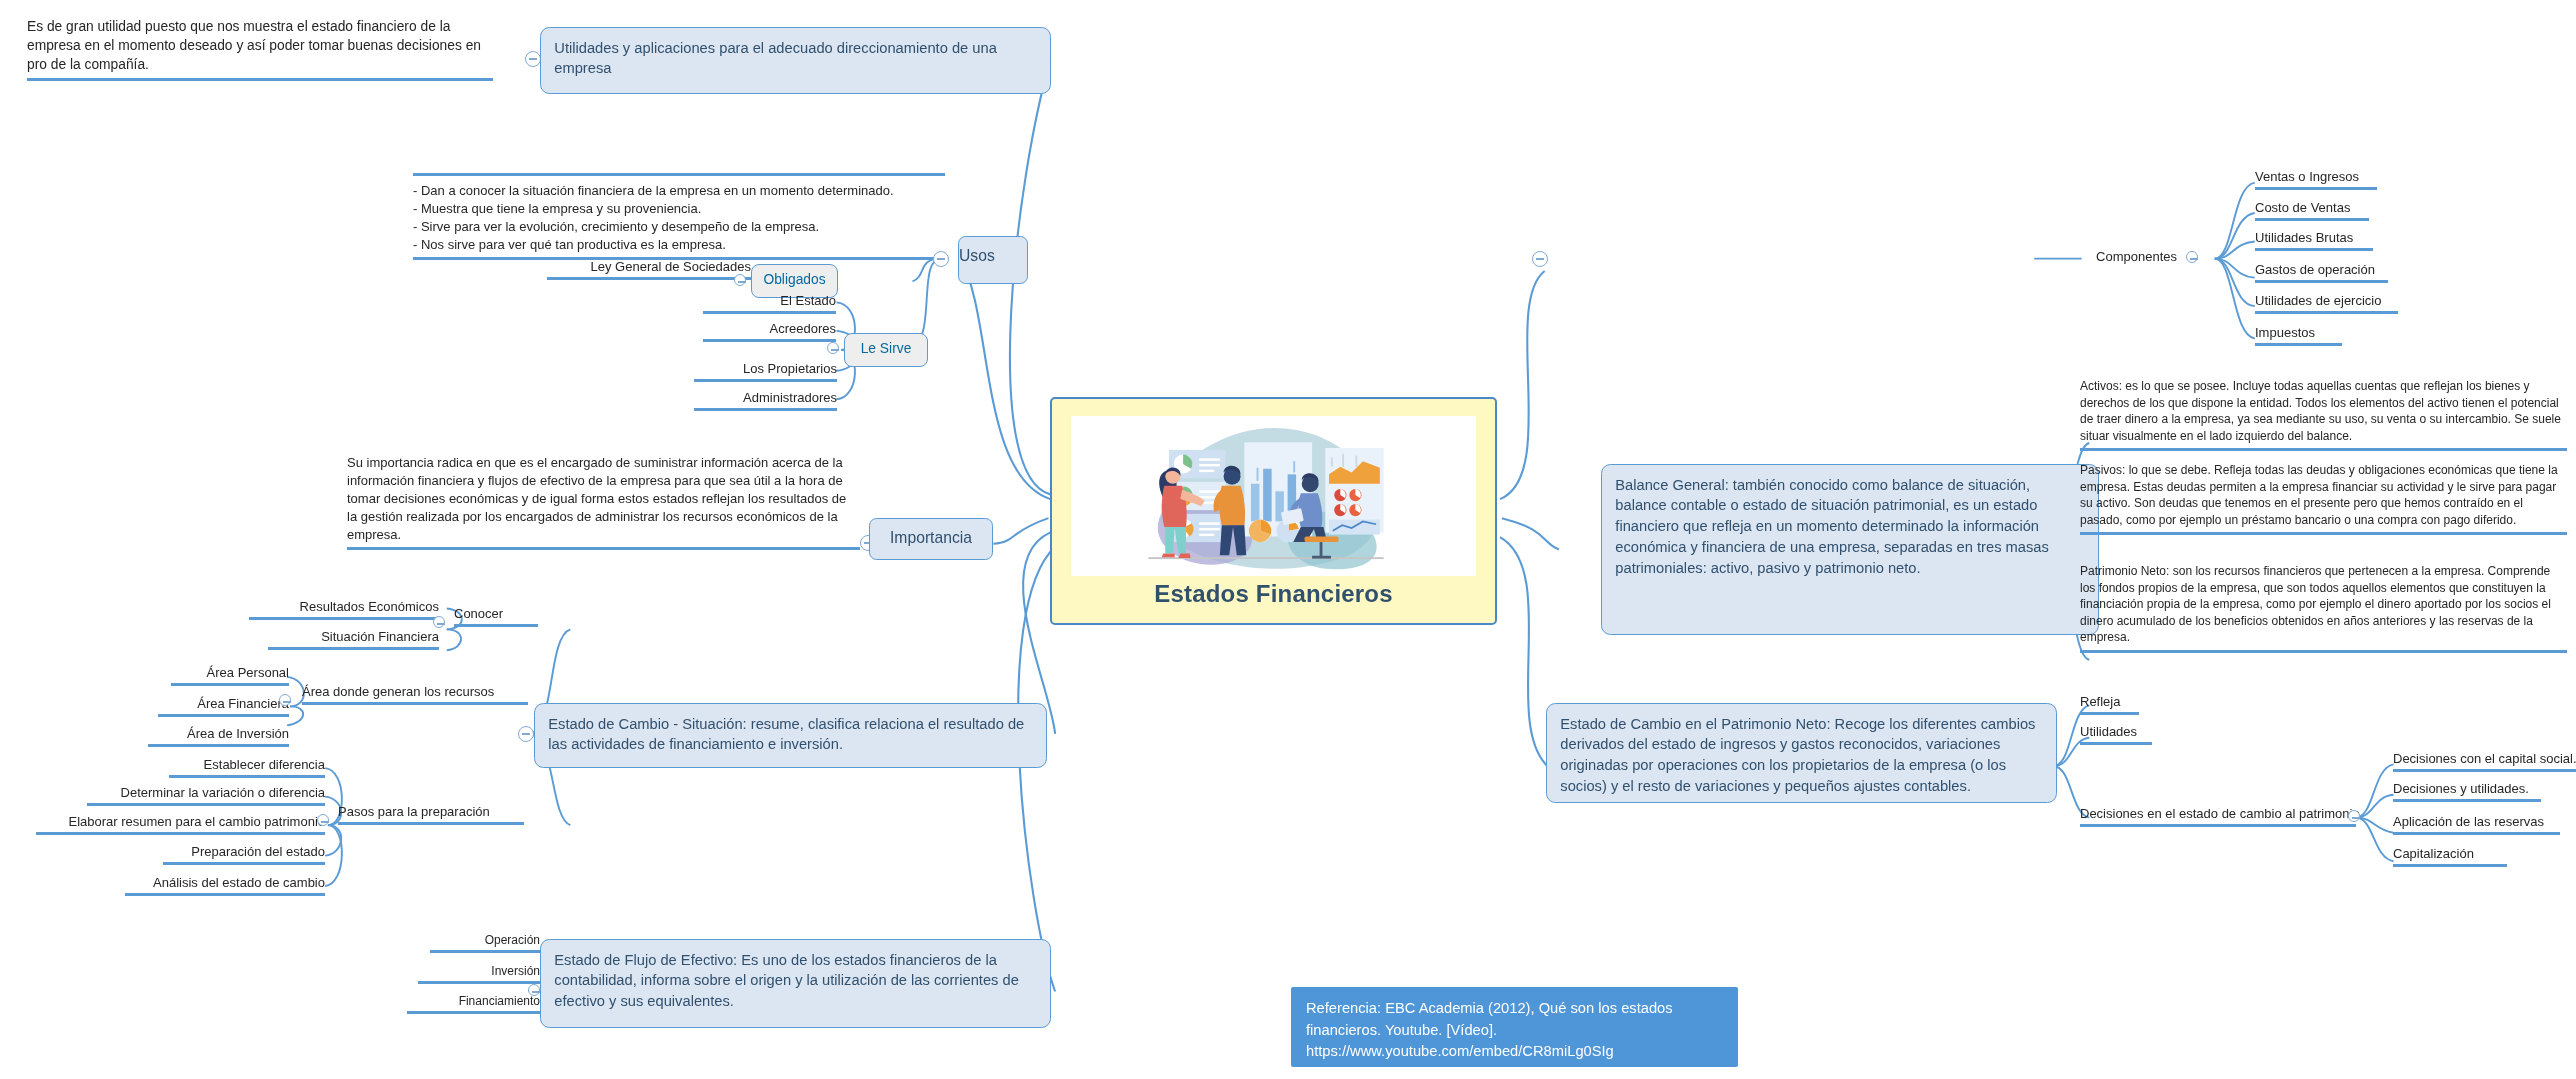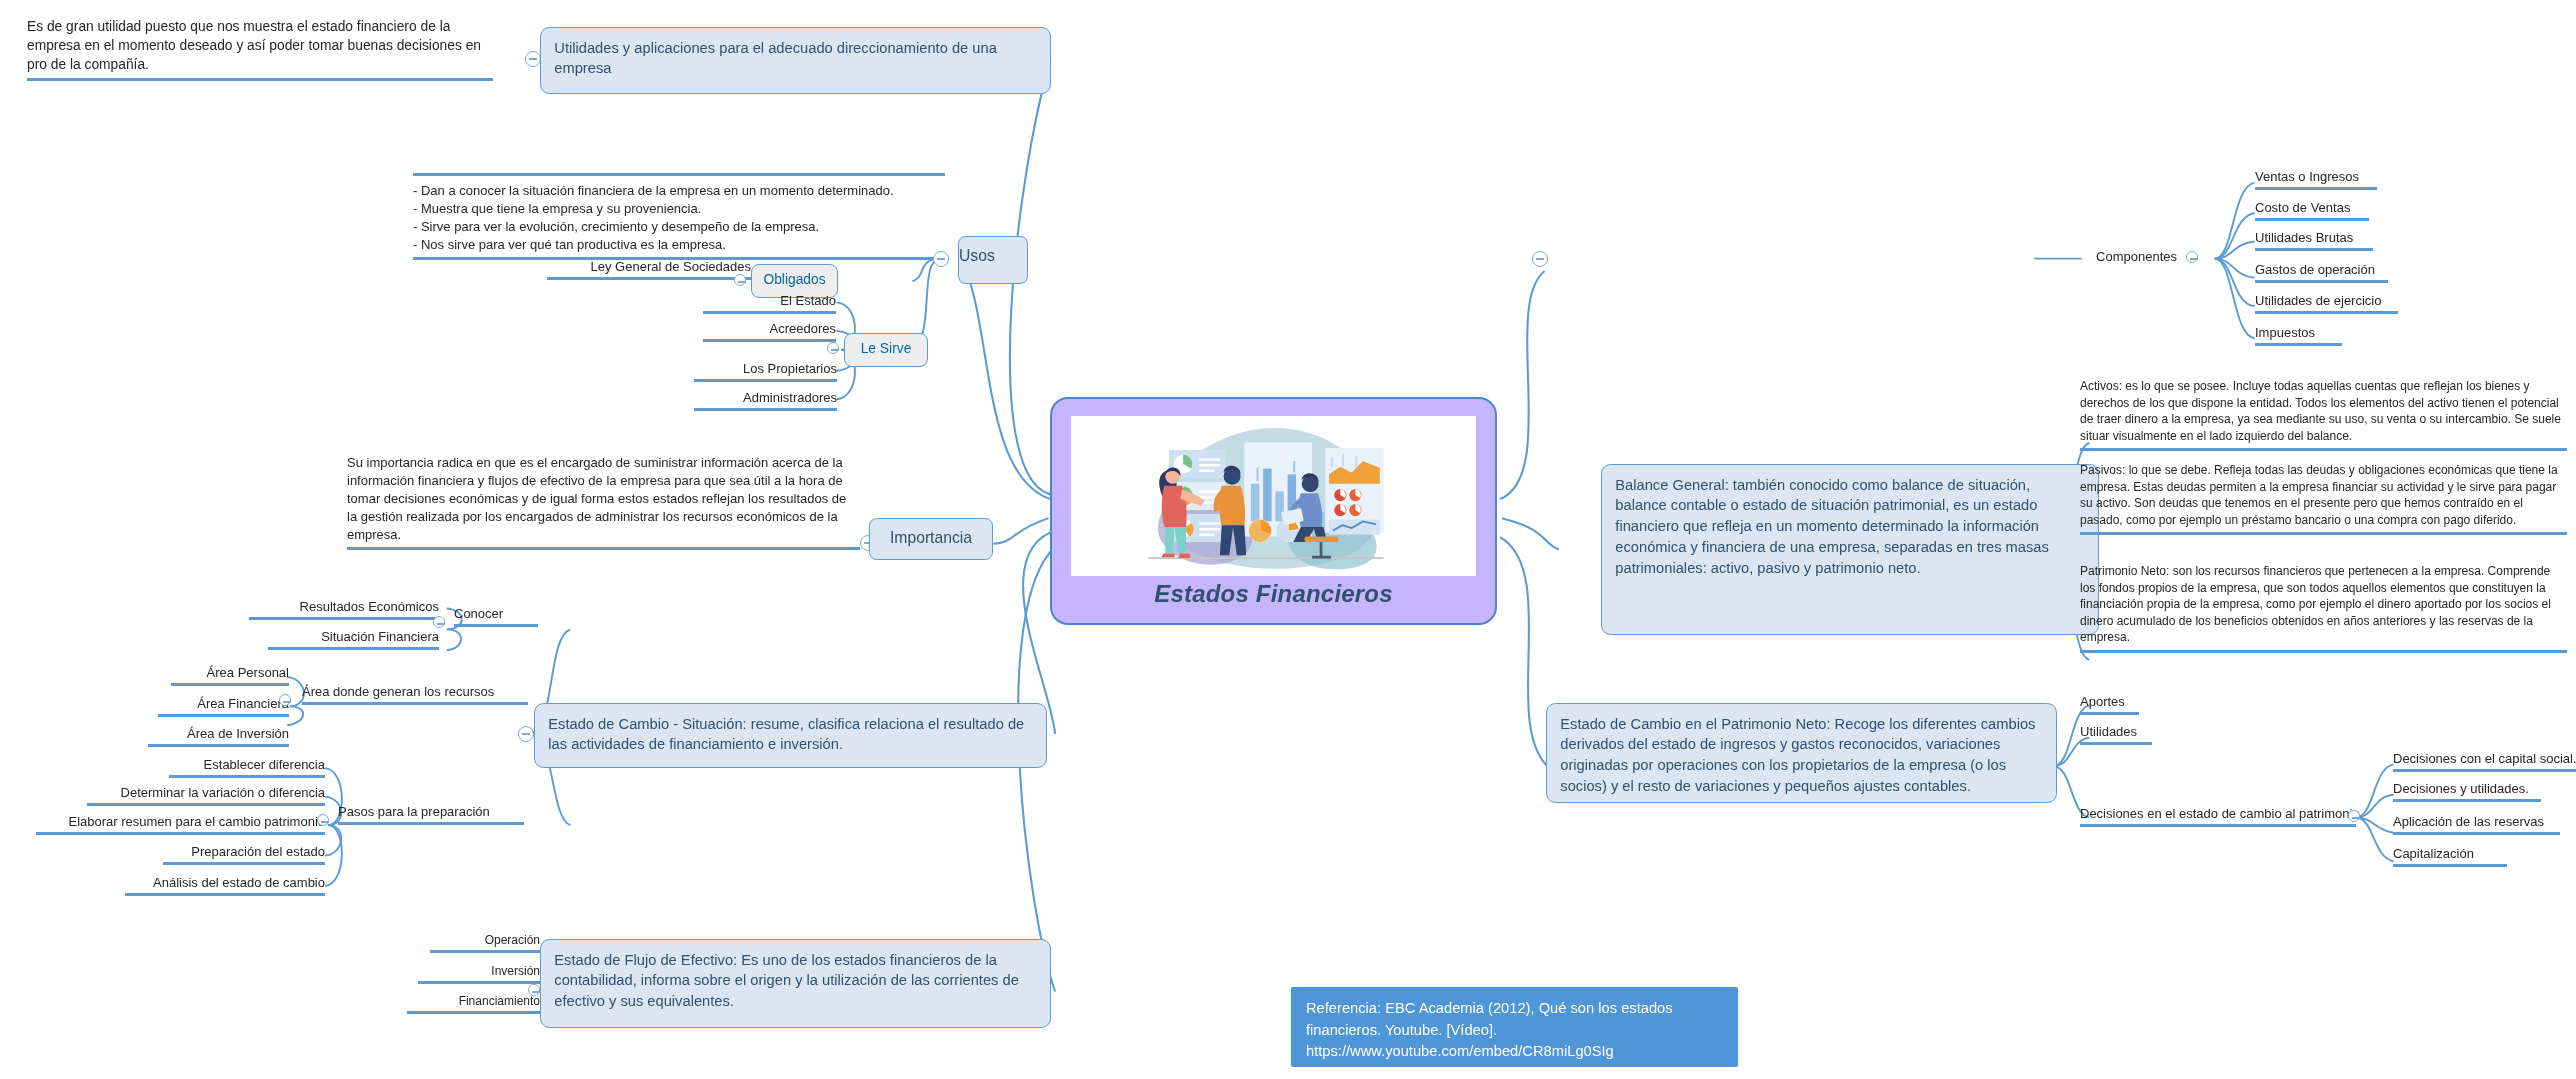--- a/index.html
+++ b/index.html
@@ -67,25 +67,24 @@
     box-sizing:border-box;
   }
   .toggle::after{
     content:"";position:absolute;left:2.9px;top:6.2px;width:8.6px;height:1.5px;
     background:#7fa9d4;
   }
 
   
   #central{
     position:absolute;
-    background:#c4b5fd;
+    background:#fef9c3;
     border:2.9px solid #4a86c8;
-    border-radius:18px;
-    box-sizing:border-box;
-    font-style:italic;
+    border-radius:5px;
+    box-sizing:border-box;
   }
   #central .imgwrap{
     background:#ffffff;
     position:absolute;left:19px;top:17px;right:19px;height:160px;
     overflow:hidden;
   }
   #central .title{
     position:absolute;left:0;right:0;bottom:15px;text-align:center;
     font-size:24px;font-weight:bold;color:#31506e;
     letter-spacing:0.2px;
@@ -357,21 +356,21 @@
   <div class="toggle" style="left:2040px;top:542px;"></div>
   <div class="node bubble fs15" style="left:1557px;top:464px;width:498px;height:171px;margin-left:44px;">Balance General: también conocido como balance de situación, balance contable o estado de situación patrimonial, es un estado financiero que refleja en un momento determinado la información económica y financiera de una empresa, separadas en tres masas patrimoniales: activo, pasivo y patrimonio neto.</div>
 
   <div class="para fs12" style="left:2080px;top:378px;width:487px;">Activos: es lo que se posee. Incluye todas aquellas cuentas que reflejan los bienes y derechos de los que dispone la entidad. Todos los elementos del activo tienen el potencial de traer dinero a la empresa, ya sea mediante su uso, su venta o su intercambio. Se suele situar visualmente en el lado izquierdo del balance.</div>
   <div class="para fs12" style="left:2080px;top:462px;width:487px;">Pasivos: lo que se debe. Refleja todas las deudas y obligaciones económicas que tiene la empresa. Estas deudas permiten a la empresa financiar su actividad y le sirve para pagar su activo. Son deudas que tenemos en el presente pero que hemos contraído en el pasado, como por ejemplo un préstamo bancario o una compra con pago diferido.</div>
   <div class="para fs12" style="left:2080px;top:563px;width:487px;">Patrimonio Neto: son los recursos financieros que pertenecen a la empresa. Comprende los fondos propios de la empresa, que son todos aquellos elementos que constituyen la financiación propia de la empresa, como por ejemplo el dinero aportado por los socios el dinero acumulado de los beneficios obtenidos en años anteriores y las reservas de la empresa.</div>
 
   <div class="toggle" style="left:2040px;top:759px;"></div>
   <div class="node bubble fs15" style="left:1546px;top:703px;width:511px;height:100px;">Estado de Cambio en el Patrimonio Neto: Recoge los diferentes cambios derivados del estado de ingresos y gastos reconocidos, variaciones originadas por operaciones con los propietarios de la empresa (o los socios) y el resto de variaciones y pequeños ajustes contables.</div>
 
-  <div class="leaf l fs13" style="left:2080px;top:694px;width:59px;">Aportes</div>
+  <div class="leaf l fs13" style="left:2080px;top:694px;width:59px;">Refleja</div>
   <div class="leaf l fs13" style="left:2080px;top:724px;width:72px;">Utilidades</div>
 
   <div class="leaf l fs13" style="left:2080px;top:806px;width:276px;">Decisiones en el estado de cambio al patrimonio</div>
   <div class="toggle" style="left:2348px;top:810px;width:12.4px;height:12.4px;"></div>
 
   <div class="leaf l fs13" style="left:2393px;top:751px;width:188px;">Decisiones con el capital social.</div>
   <div class="leaf l fs13" style="left:2393px;top:781px;width:148px;">Decisiones y utilidades.</div>
   <div class="leaf l fs13" style="left:2393px;top:814px;width:167px;">Aplicación de las reservas</div>
   <div class="leaf l fs13" style="left:2393px;top:846px;width:114px;">Capitalización</div>
 

